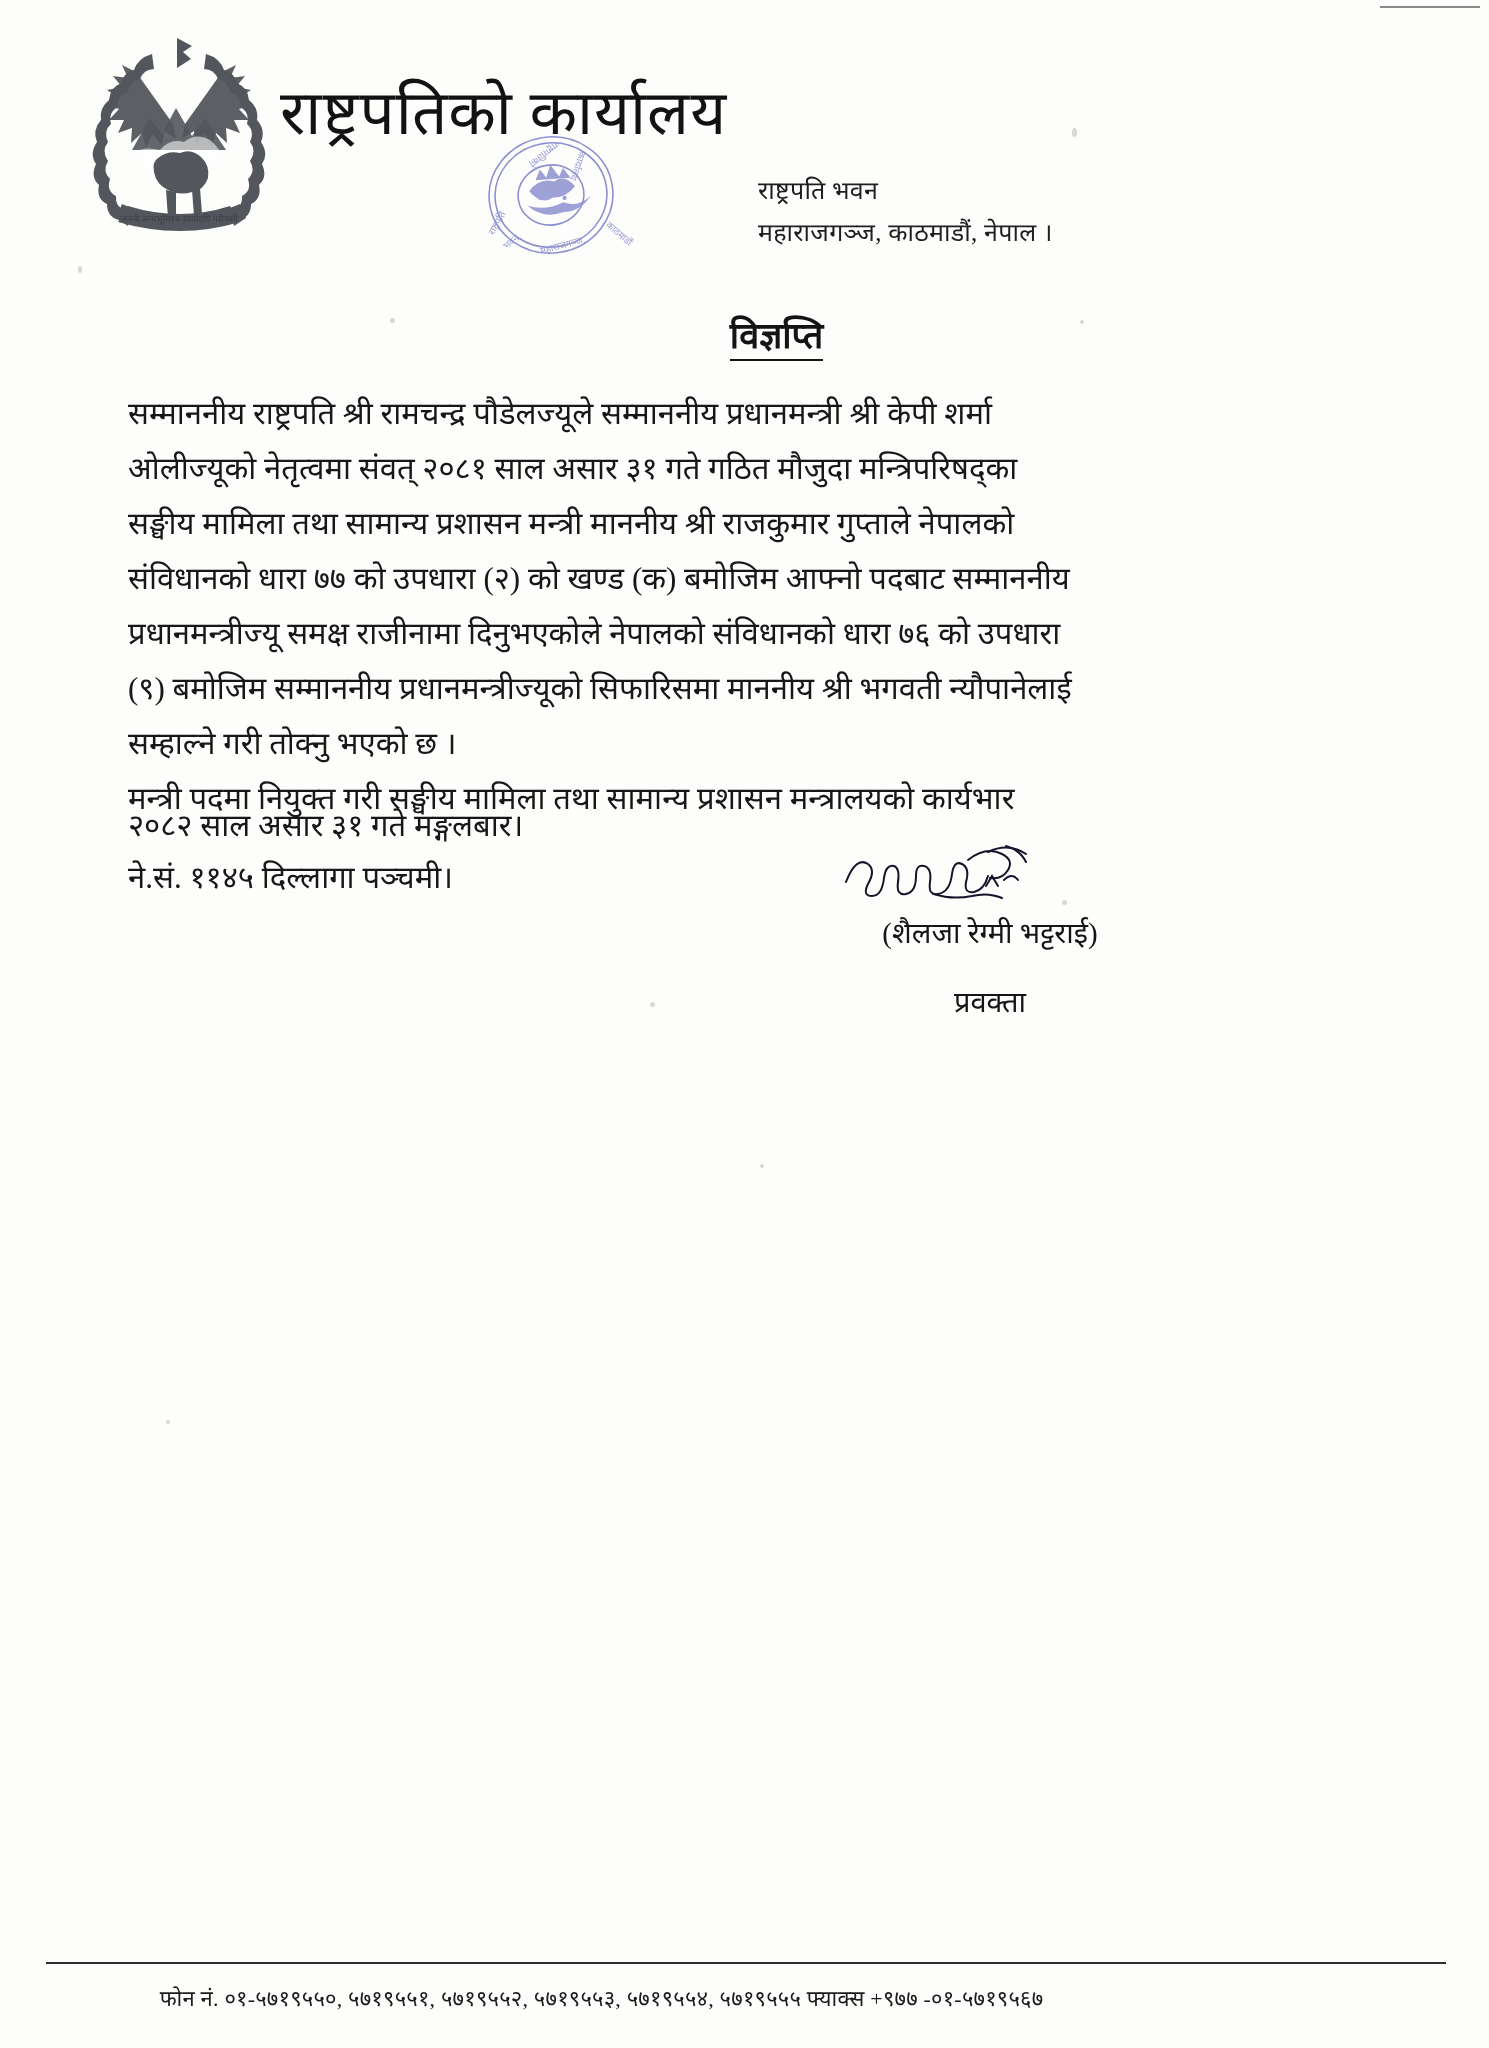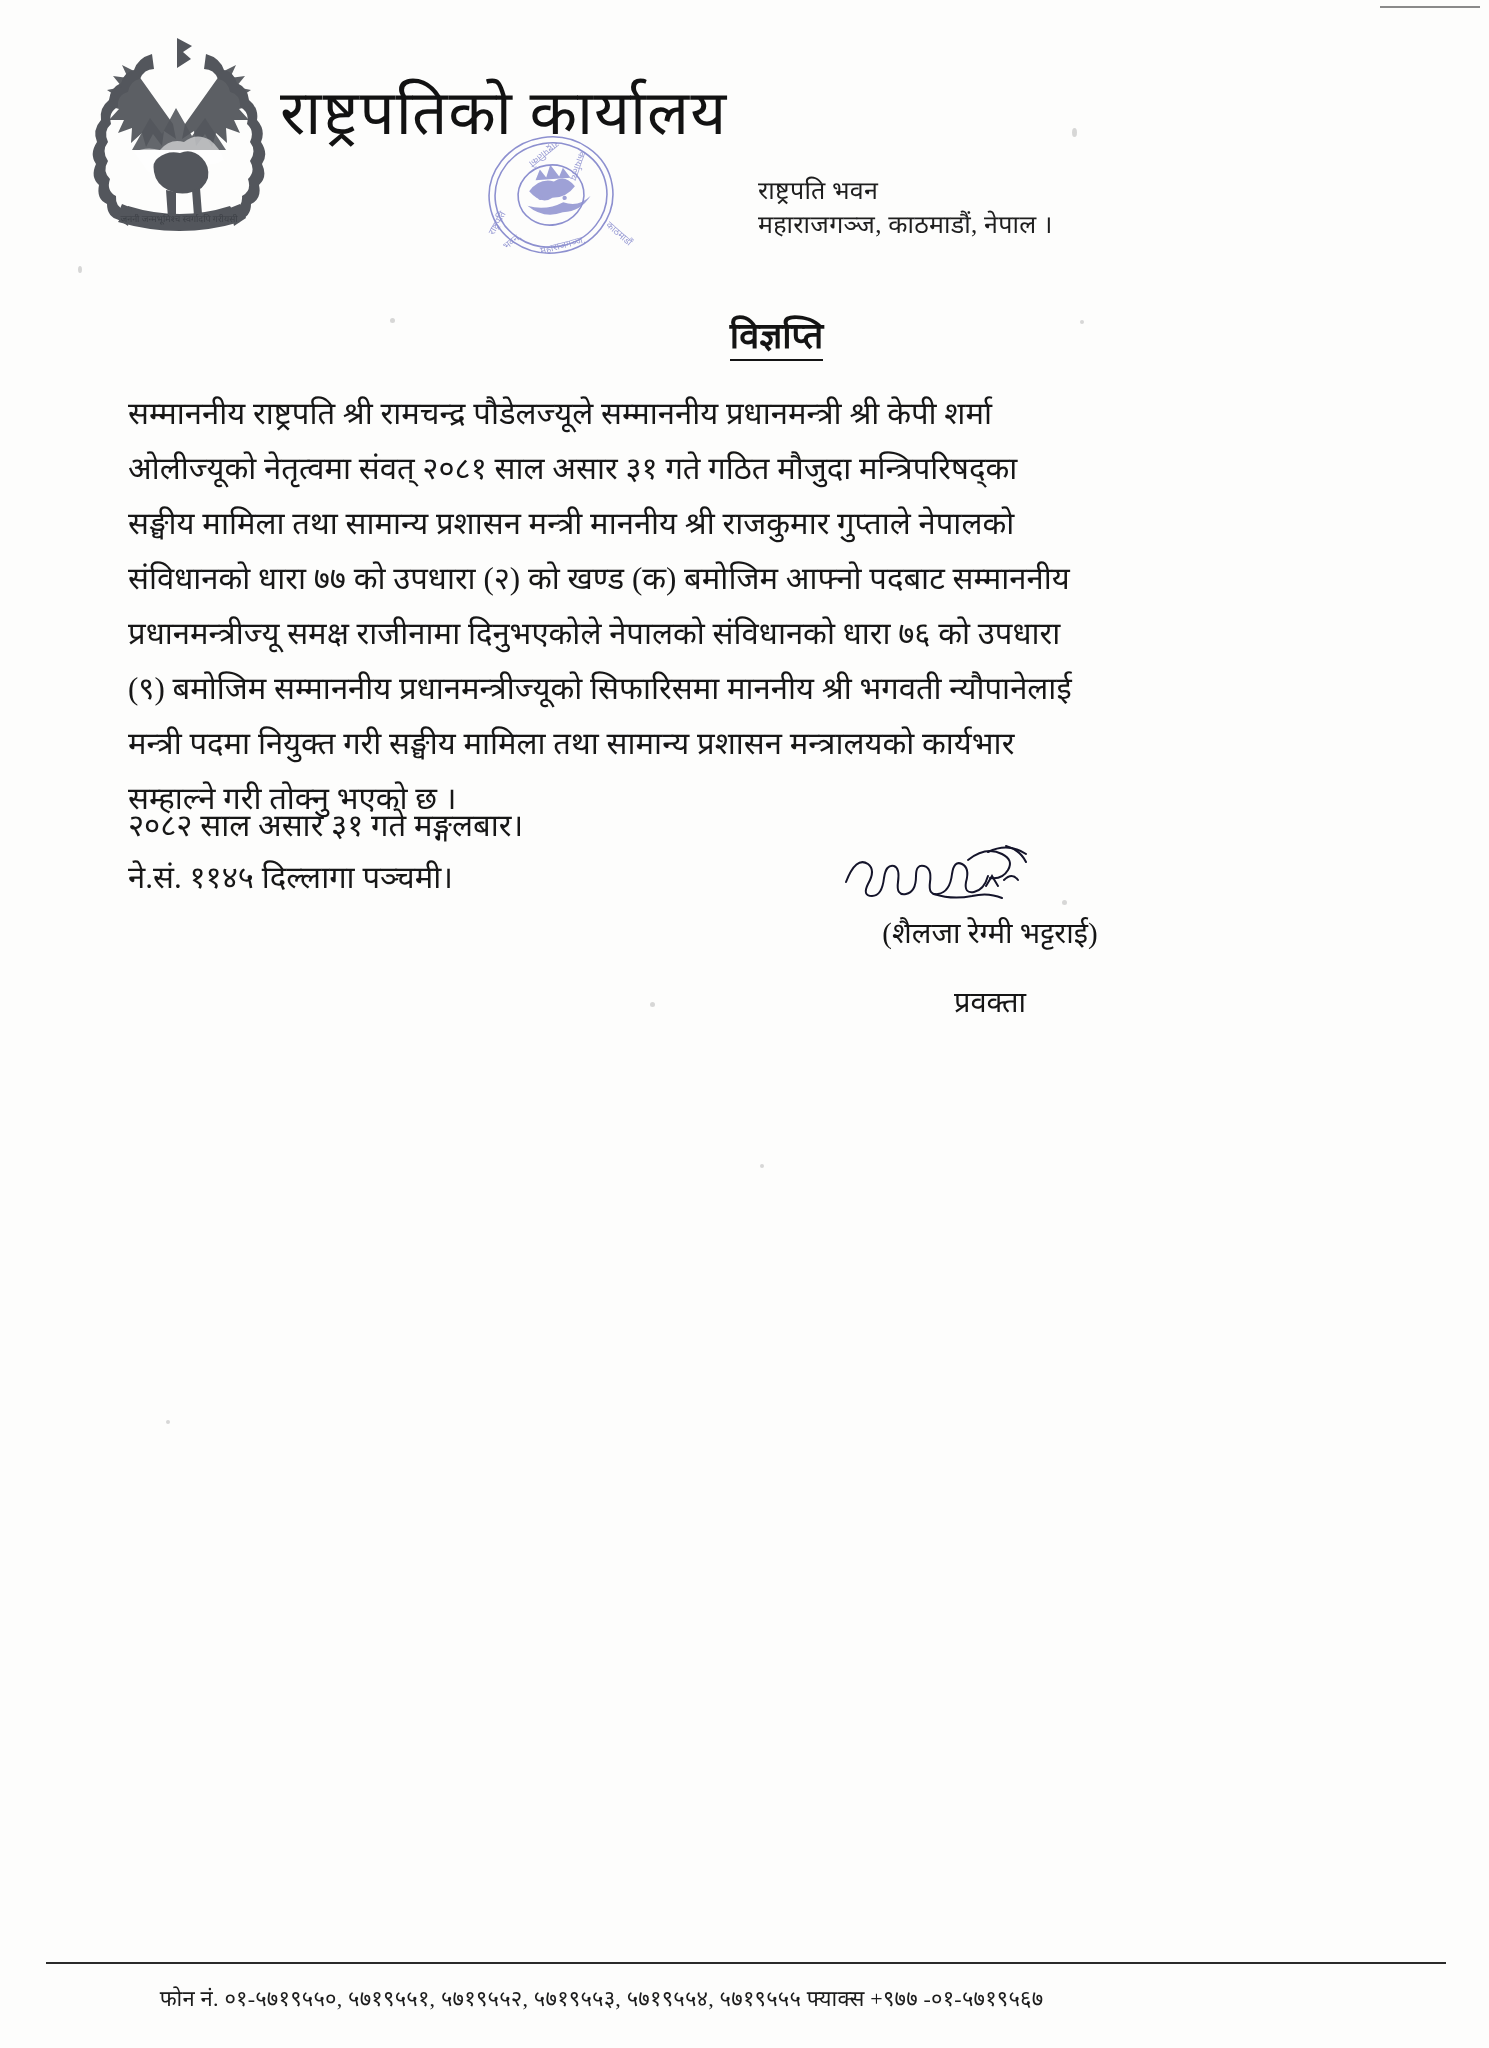--- a/index.html
+++ b/index.html
@@ -66,21 +66,21 @@
   }
   .addr {
     position: absolute;
     left: 758px;
     font-size: 25px;
     color: #1e1e1e;
     white-space: nowrap;
     letter-spacing: .3px;
   }
   .addr-1 { top: 146px; }
-  .addr-2 { top: 180px; }
+  .addr-2 { top: 188px; }
 
   
   .stamp {
     position: absolute;
     left: 468px;
     top: 104px;
     width: 166px;
     height: 130px;
     opacity: .62;
     transform: rotate(-9deg);
@@ -292,25 +292,25 @@
     </div>
     <div class="body-line">
       <span>संविधानको धारा ७७ को उपधारा (२) को खण्ड (क) बमोजिम आफ्नो पदबाट सम्माननीय</span>
     </div>
     <div class="body-line">
       <span>प्रधानमन्त्रीज्यू समक्ष राजीनामा दिनुभएकोले नेपालको संविधानको धारा ७६ को उपधारा</span>
     </div>
     <div class="body-line">
       <span>(९) बमोजिम सम्माननीय प्रधानमन्त्रीज्यूको सिफारिसमा माननीय श्री भगवती न्यौपानेलाई</span>
     </div>
-    <div class="body-line">
-      <span>मन्त्री पदमा नियुक्त गरी सङ्घीय मामिला तथा सामान्य प्रशासन मन्त्रालयको कार्यभार</span>
-    </div>
     <div class="body-line last">
       <span>सम्हाल्ने गरी तोक्नु भएको छ ।</span>
+    </div>
+    <div class="body-line">
+      <span>मन्त्री पदमा नियुक्त गरी सङ्घीय मामिला तथा सामान्य प्रशासन मन्त्रालयको कार्यभार</span>
     </div>
   </div>
 
   <div class="date-block">
     <div>२०८२ साल असार ३१ गते मङ्गलबार।</div>
     <div>ने.सं. ११४५ दिल्लागा पञ्चमी।</div>
   </div>
 
   <div class="sig-wrap">
     <div class="sig-scribble">

